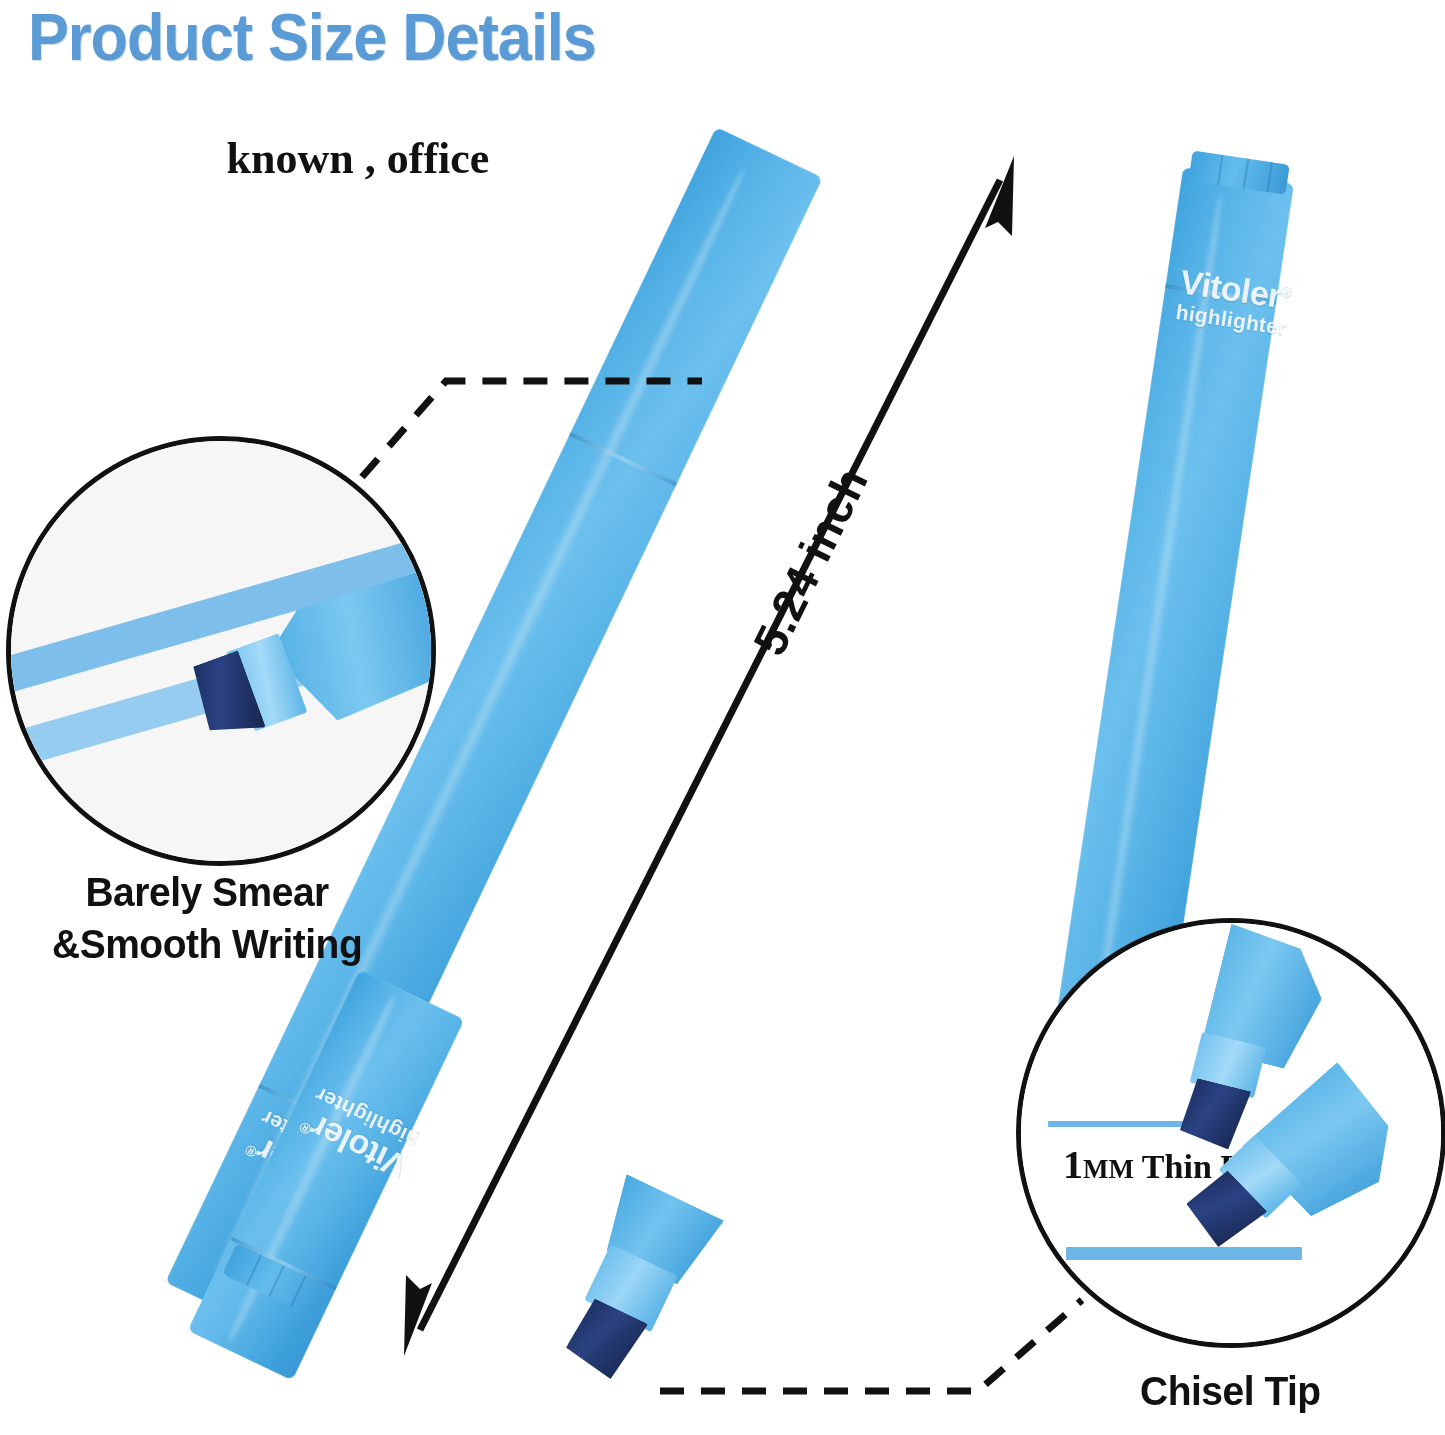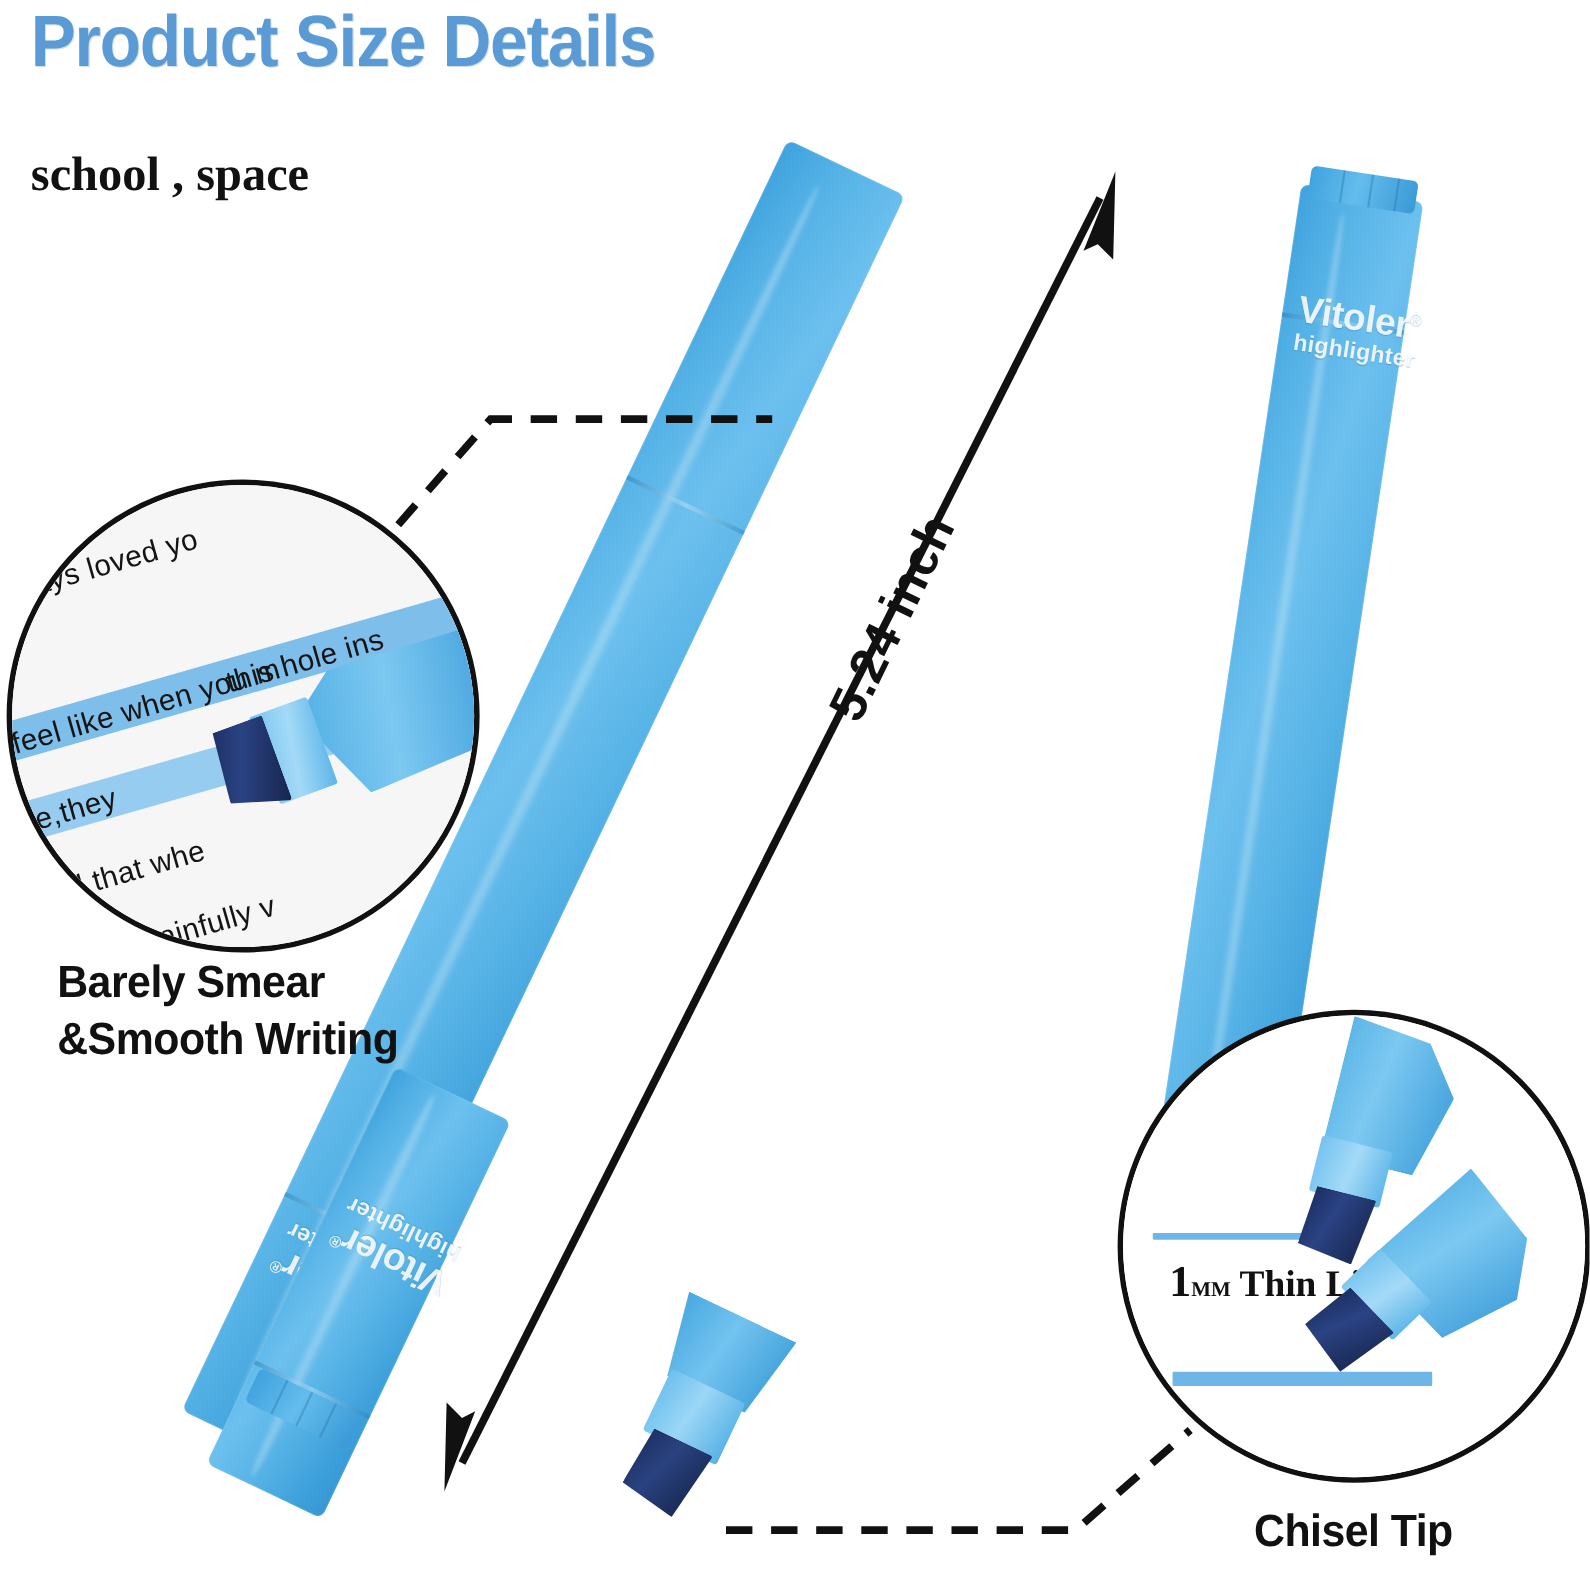--- a/index.html
+++ b/index.html
@@ -1,21 +1,21 @@
 <!DOCTYPE html>
 <html><head>
 <meta charset="utf-8">
 <style>
   html,body{margin:0;padding:0;background:#ffffff;}
   body{
     width:1445px;height:1435px;position:relative;overflow:hidden;
     font-family:"Liberation Sans", sans-serif;
     -webkit-font-smoothing:antialiased;
   }
-  .stage{position:absolute;inset:0;background:#fff;}
+  .stage{position:absolute;inset:0;background:#fff;text-align:center;}
 
   
   #title{
     position:absolute;left:28px;top:4px;
     font-family:"Liberation Sans", sans-serif;
     font-weight:700;font-size:66px;line-height:1.0;
     color:#5B9BD5;letter-spacing:-1.2px;
     transform:scaleX(0.93);transform-origin:left top;
     white-space:nowrap;
     text-shadow:1px 1px 0 rgba(120,160,200,.35);
@@ -126,42 +126,42 @@
     border-radius:2px 2px 4px 4px;
   }
 
   
   .demo-line{position:absolute;background:#6FB6E8;border-radius:1px;}
   .demo-label{
     position:absolute;font-family:"Liberation Serif", serif;
     font-weight:700;color:#111;white-space:nowrap;
   }
   .demo-label .num{font-size:40px;}
-  .demo-label .mm{font-size:19px;}
+  .demo-label .mm{font-size:27px;}
   .demo-label .rest{font-size:34px;}
 
   
   svg.overlay{position:absolute;left:0;top:0;width:1445px;height:1435px;overflow:visible;}
   .dash{stroke:#111;stroke-width:7;stroke-dasharray:24 17;fill:none;stroke-linecap:butt;}
   .dimline{stroke:#111;stroke-width:7;fill:none;}
   #dimlabel{
     position:absolute;left:742px;top:640px;
     font-family:"Liberation Sans", sans-serif;
     font-weight:700;font-size:46px;color:#111;white-space:nowrap;
     transform:rotate(-64deg);transform-origin:left top;letter-spacing:.5px;
   }
 </style>
 </head>
 <body>
 
 <div class="stage">
 
   <div id="title">Product Size Details</div>
   <div id="subtitle">
-      <div>school ,  space</div>
+      <div>known ,  office</div>
     </div>
 
   <div class="pen" style="left:435px;top:90px;width:118px;height:1280px;transform:rotate(25.5deg);">
     <div class="barrel" style="width:118px;height:1280px;"></div>
     <div class="sheen"></div>
     <div class="capseam" style="top:338px;"></div>
     <div class="capseam" style="top:1060px;"></div>
     <div class="brand" style="left:16px;top:1078px;transform:rotate(180deg);transform-origin:center center;">
       <span class="bname"><span>Vitoler</span><span class="reg">®</span></span>
       <span class="bsub">highlighter</span>

